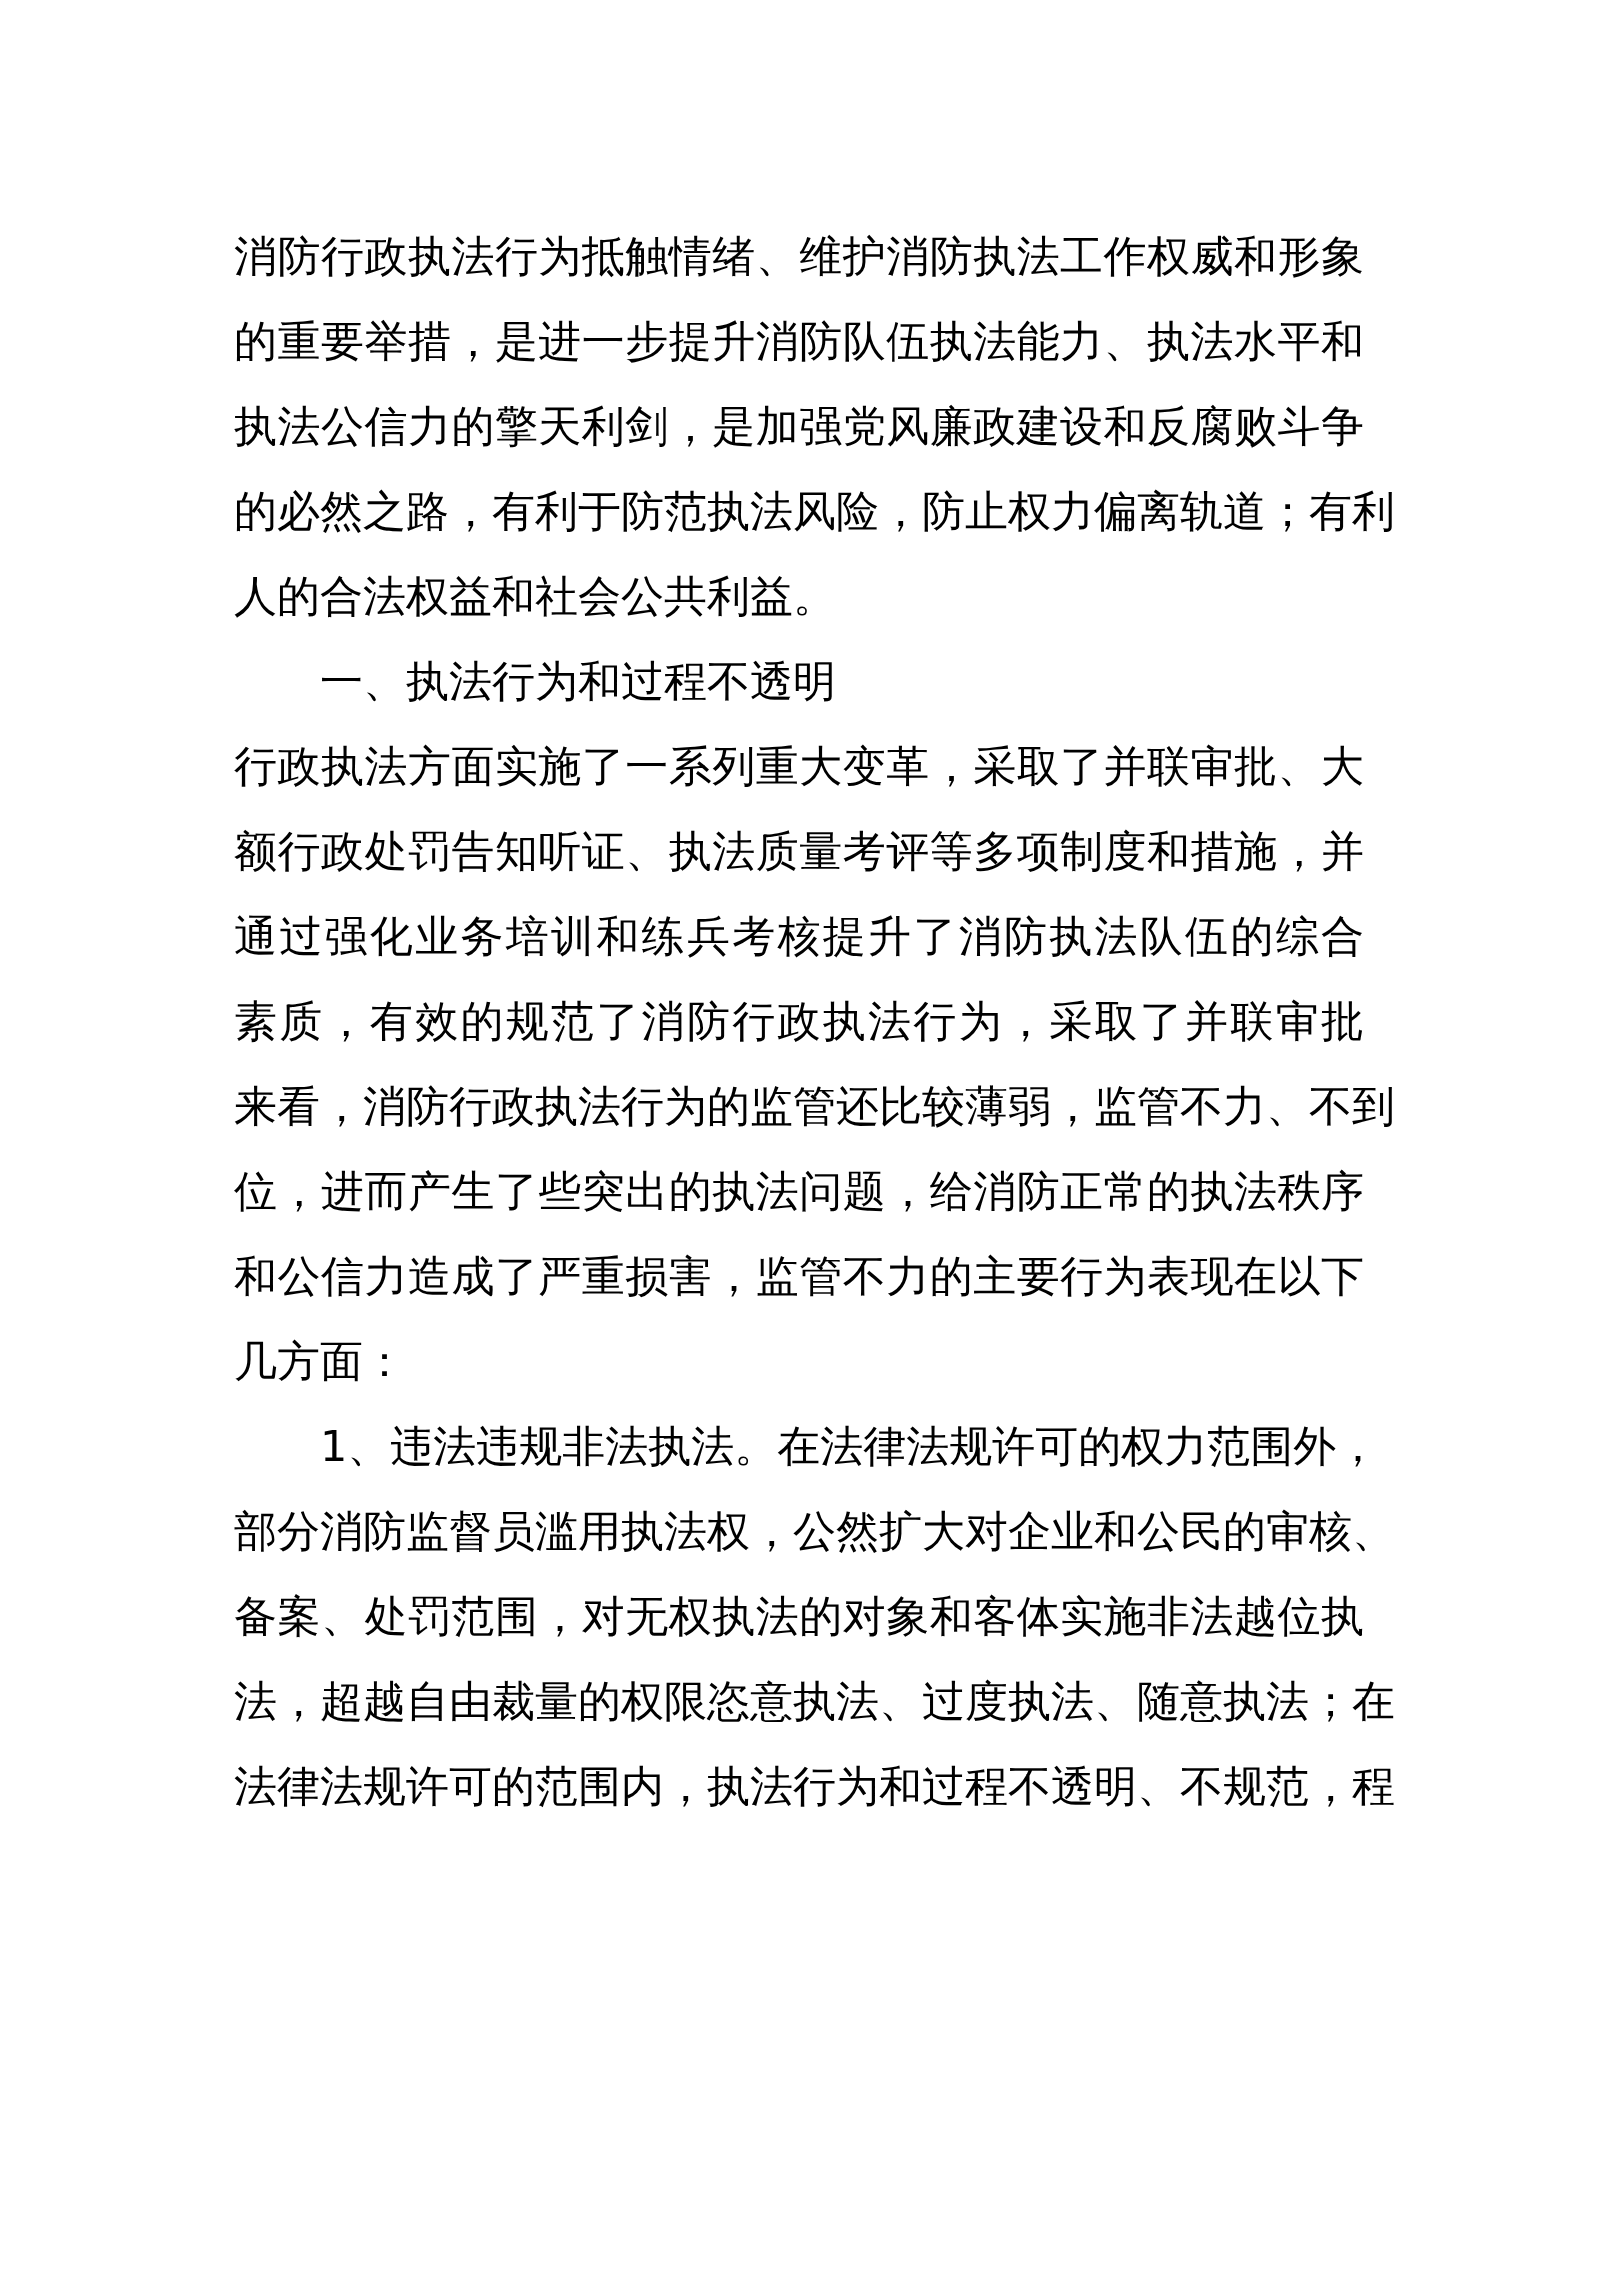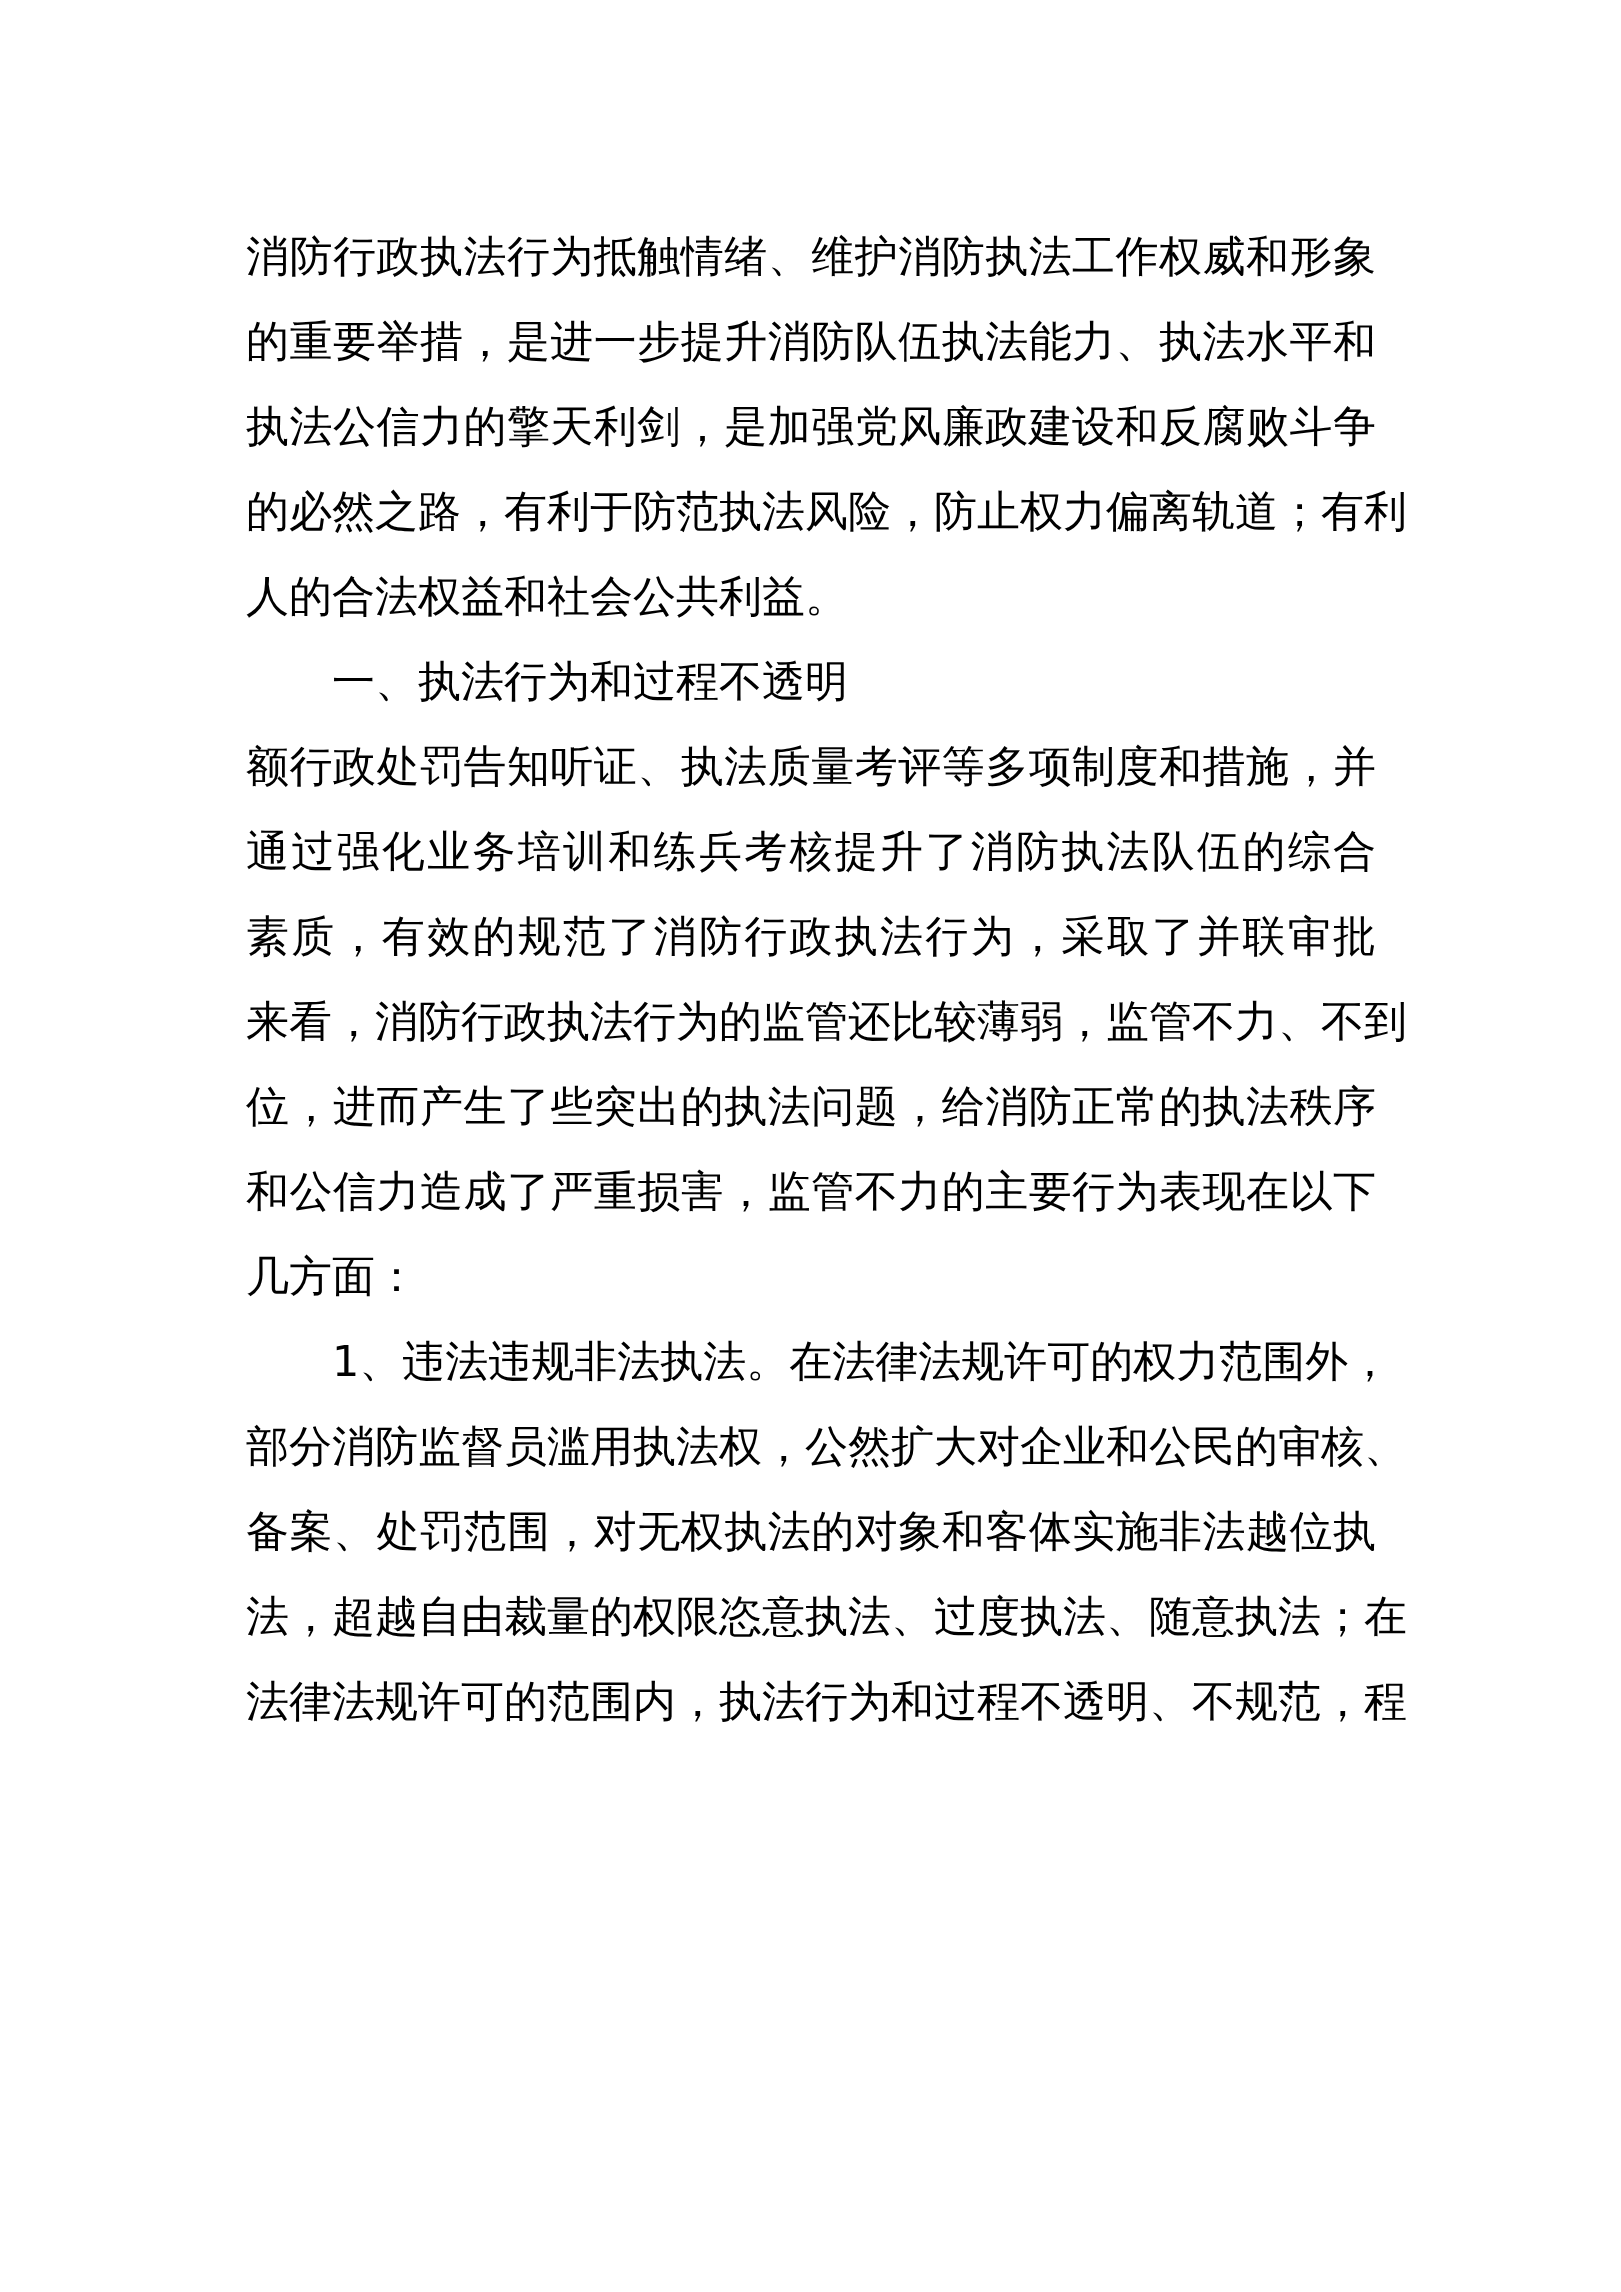--- a/index.html
+++ b/index.html
@@ -8,21 +8,21 @@
       background: #ffffff;
     }
     body {
       width: 1621px;
       height: 2293px;
       position: relative;
       overflow: hidden;
     }
     .page {
       position: absolute;
-      left: 246px;
+      left: 234px;
       top: 214px;
       width: 1130px;
       color: #000000;
       font-family: "DejaVu Sans", "Liberation Sans", sans-serif;
       font-size: 43px;
     }
     .line {
       height: 85px;
       line-height: 85px;
       white-space: nowrap;
@@ -47,20 +47,21 @@
     <div class="line">执法公信力的擎天利剑，是加强党风廉政建设和反腐败斗争</div>
     <div class="line">的必然之路，有利于防范执法风险，防止权力偏离轨道；有利</div>
     <div class="line last">人的合法权益和社会公共利益。</div>
   </div>
 
   <div>
     <div class="line indent last">一、执法行为和过程不透明</div>
   </div>
 
   <div>
+    <div class="line">行政执法方面实施了一系列重大变革，采取了并联审批、大</div>
     <div class="line">额行政处罚告知听证、执法质量考评等多项制度和措施，并</div>
     <div class="line">通过强化业务培训和练兵考核提升了消防执法队伍的综合</div>
     <div class="line">素质，有效的规范了消防行政执法行为，采取了并联审批</div>
     <div class="line">来看，消防行政执法行为的监管还比较薄弱，监管不力、不到</div>
     <div class="line">位，进而产生了些突出的执法问题，给消防正常的执法秩序</div>
     <div class="line">和公信力造成了严重损害，监管不力的主要行为表现在以下</div>
     <div class="line last">几方面：</div>
   </div>
 
   <div>

